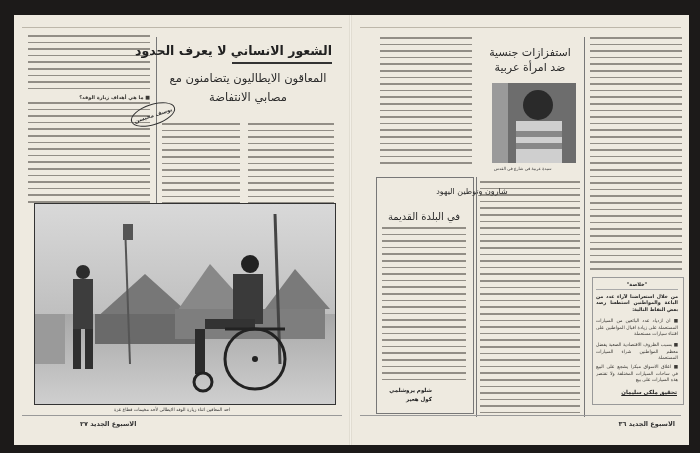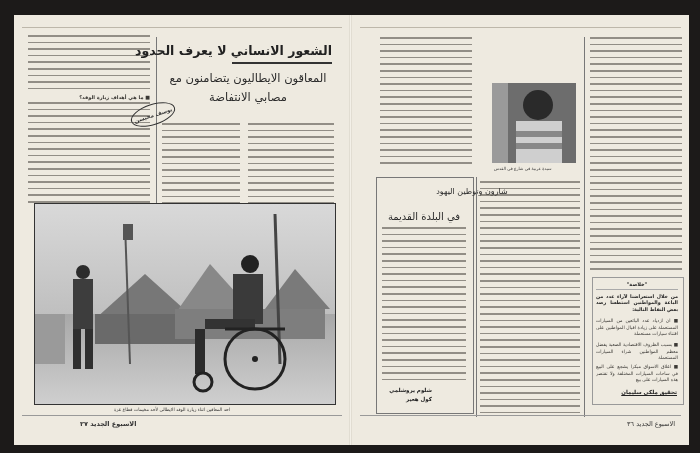--- a/index.html
+++ b/index.html
@@ -98,20 +98,21 @@
 
   <div class="gutter"></div>
 
   <div class="page right">
     <div class="rule-top"></div>
 
     <div class="text-col" style="left:28px;top:22px;width:92px;height:128px;">
         <span class="filler"></span>
       </div>
 
+    <div class="sub" style="left:128px;width:100px;top:30px;font-size:11px;line-height:15px;">استفزازات جنسية ضد امرأة عربية</div>
     <div class="photo" style="left:140px;top:68px;width:84px;height:80px;background:#555;">
       <svg width="84" height="80" viewBox="0 0 84 80">
         <rect width="84" height="80" fill="#6d6d6d"></rect>
         <circle cx="46" cy="22" r="15" fill="#2a2a2a"></circle>
         <rect x="24" y="38" width="46" height="42" fill="#cfcfcf"></rect>
         <rect x="24" y="48" width="46" height="6" fill="#888"></rect>
         <rect x="24" y="60" width="46" height="6" fill="#888"></rect>
         <rect x="0" y="0" width="16" height="80" fill="#9a9a9a"></rect>
       </svg>
     </div>
@@ -139,15 +140,15 @@
     <div class="box" style="left:240px;top:262px;width:90px;height:126px;border-color:#999;"></div>
     <div class="byline" style="left:240px;width:90px;top:266px;text-align:center;font-size:5px;">"خلاصة"</div>
     <div class="hrule" style="left:244px;width:82px;top:274px;background:#aaa;"></div>
     <div class="text-col" style="left:244px;top:279px;width:82px;font-weight:bold;color:#222;font-size:4.8px;line-height:6.4px;height:22px;">من خلال استعراضنا لآراء عدد من الباعة والمواطنين استطعنا رصد بعض النقاط التالية:</div>
     <div class="text-col" style="left:244px;top:303px;width:82px;height:22px;">■ ان ازدياد عدد البائعين من السيارات المستعملة على زيادة اقبال المواطنين على اقتناء سيارات مستعملة</div>
     <div class="text-col" style="left:244px;top:327px;width:82px;height:20px;">■ بسبب الظروف الاقتصادية الصعبة يفضل معظم المواطنين شراء السيارات المستعملة</div>
     <div class="text-col" style="left:244px;top:349px;width:82px;height:22px;">■ اغلاق الاسواق مبكرا يشجع على البيع في ساحات السيارات المختلفة ولا تقتصر هذه السيارات على بيع</div>
     <div class="byline" style="right:12px;top:374px;text-decoration:underline;">تحقيق ملكي سليمان</div>
 
     <div class="hrule" style="left:8px;right:8px;top:400px;background:#999;"></div>
-    <div class="folio" style="right:14px;top:405px;font-weight:normal;">الاسبوع الجديد ٣٦</div>
+    <div class="folio" style="right:14px;top:405px;font-weight:bold;">الاسبوع الجديد ٣٦</div>
   </div>
 </div>
 
 </body></html>

